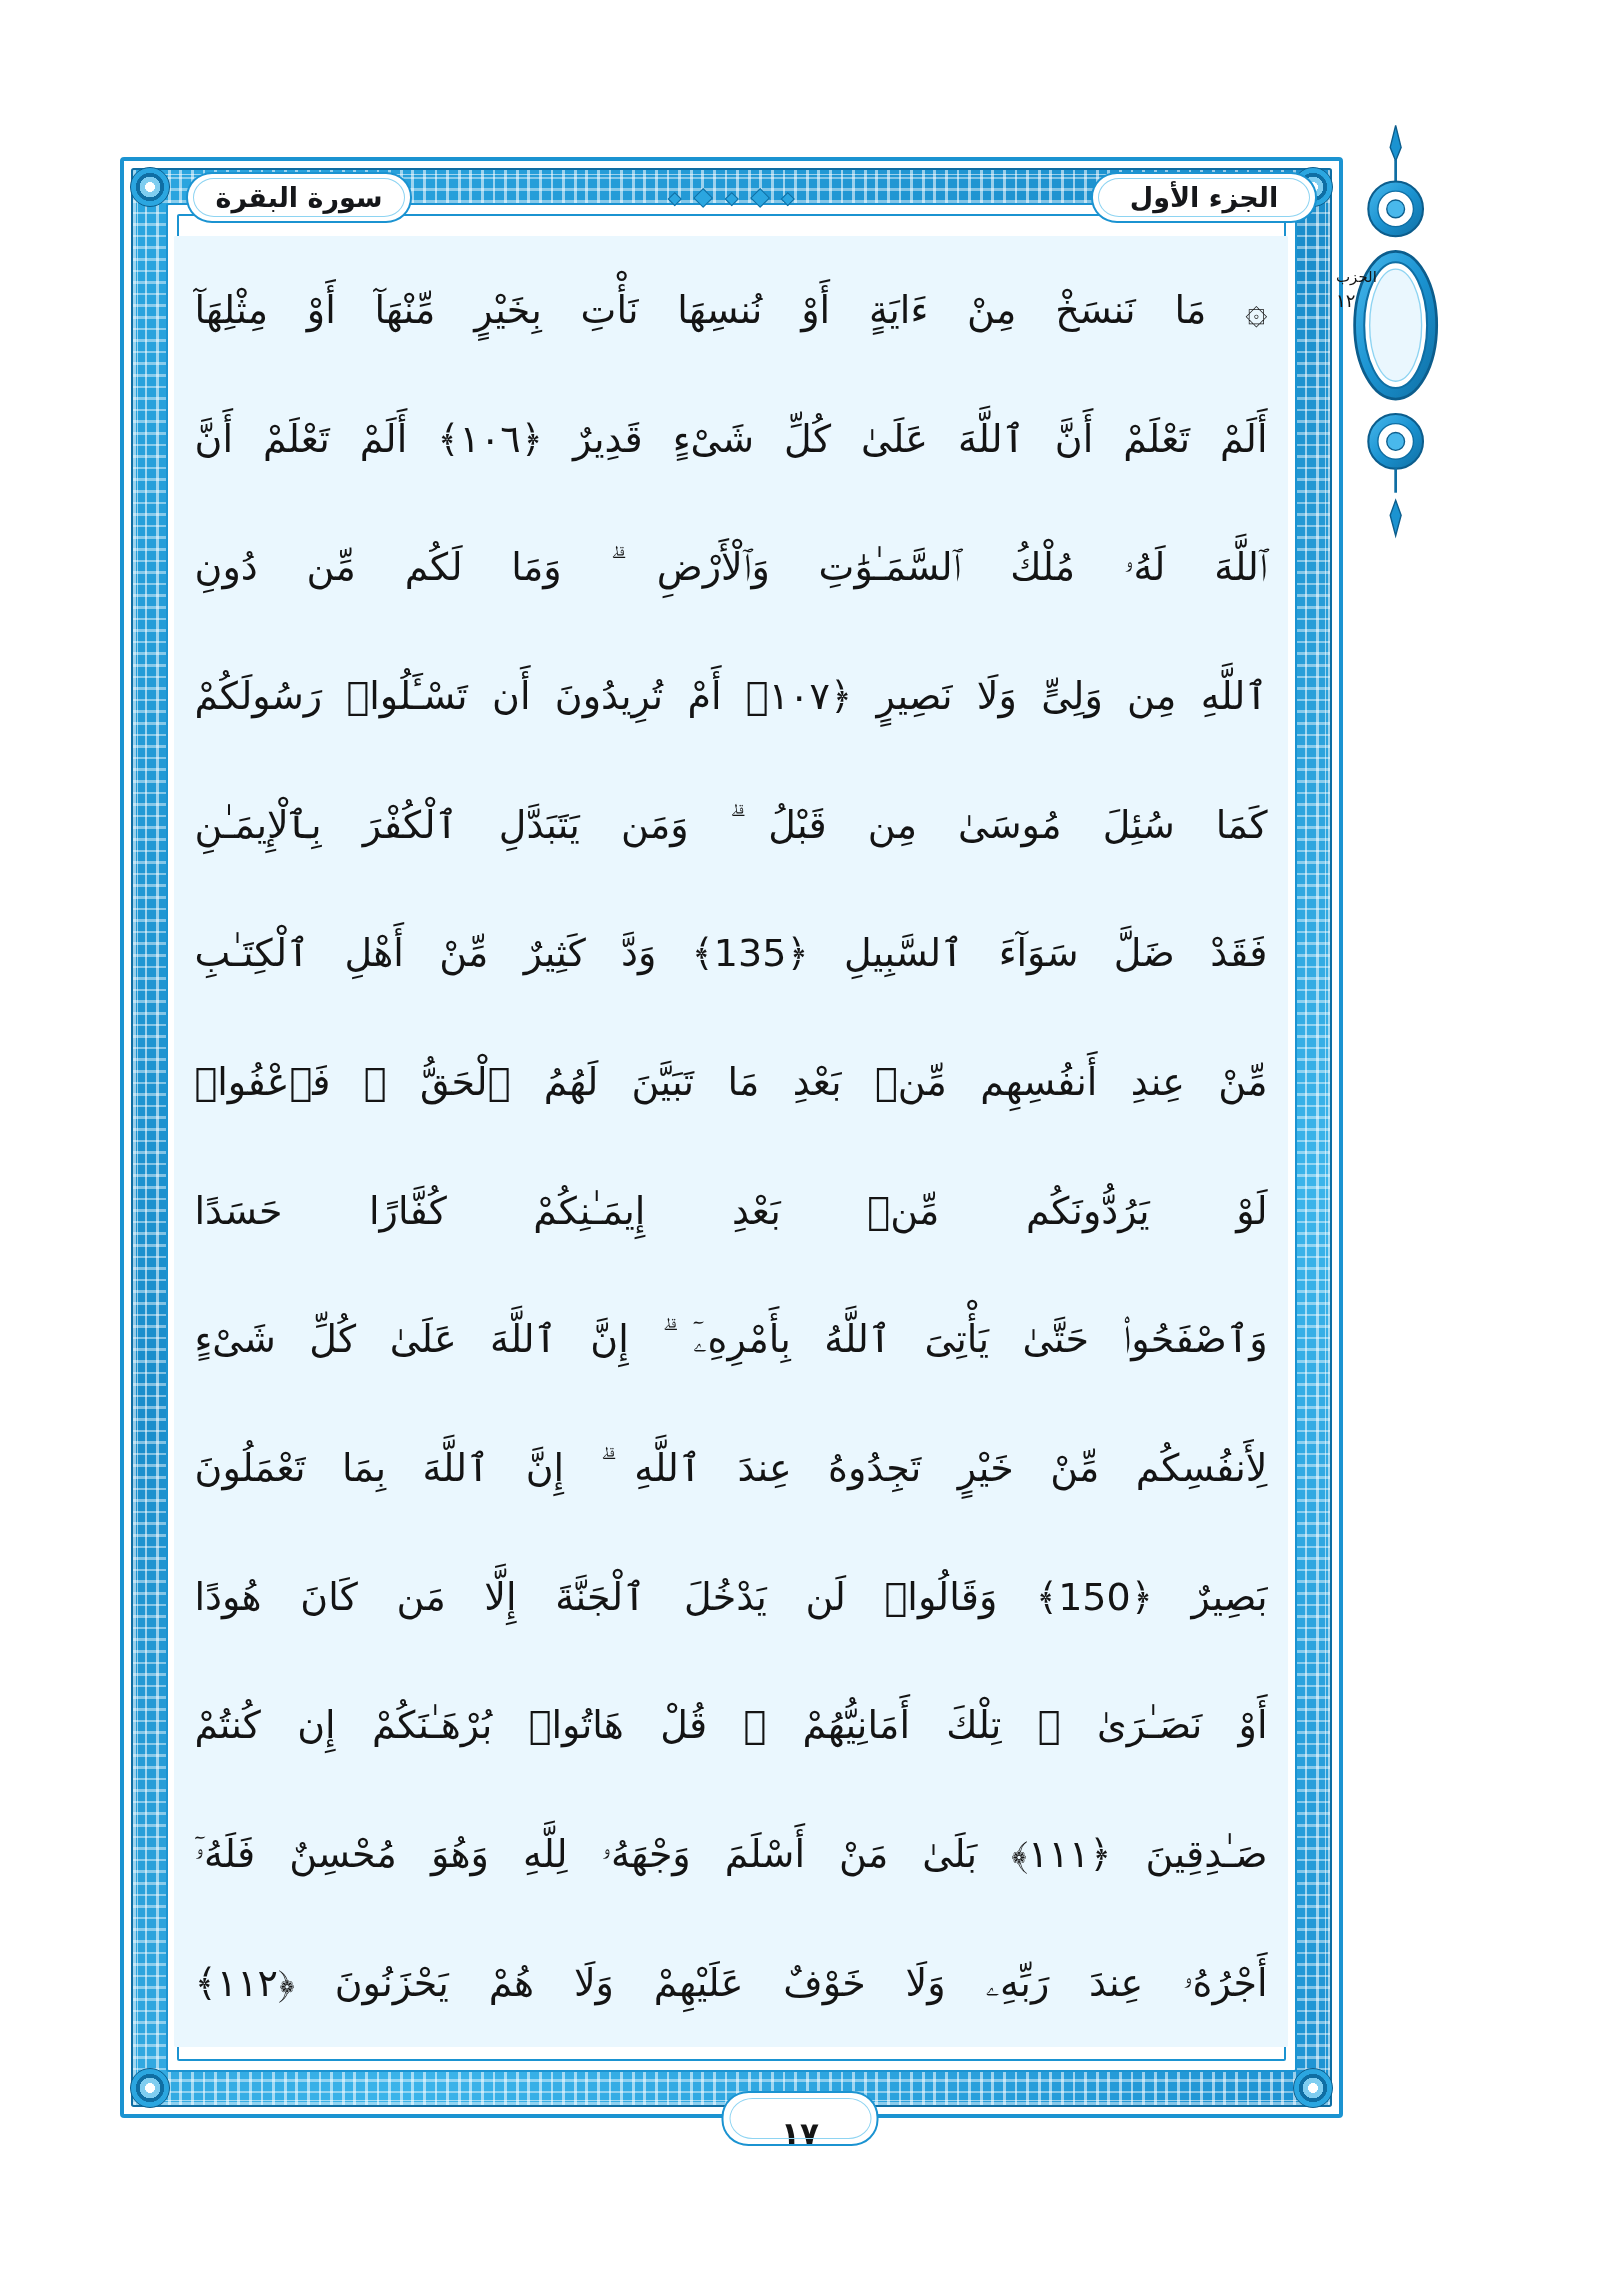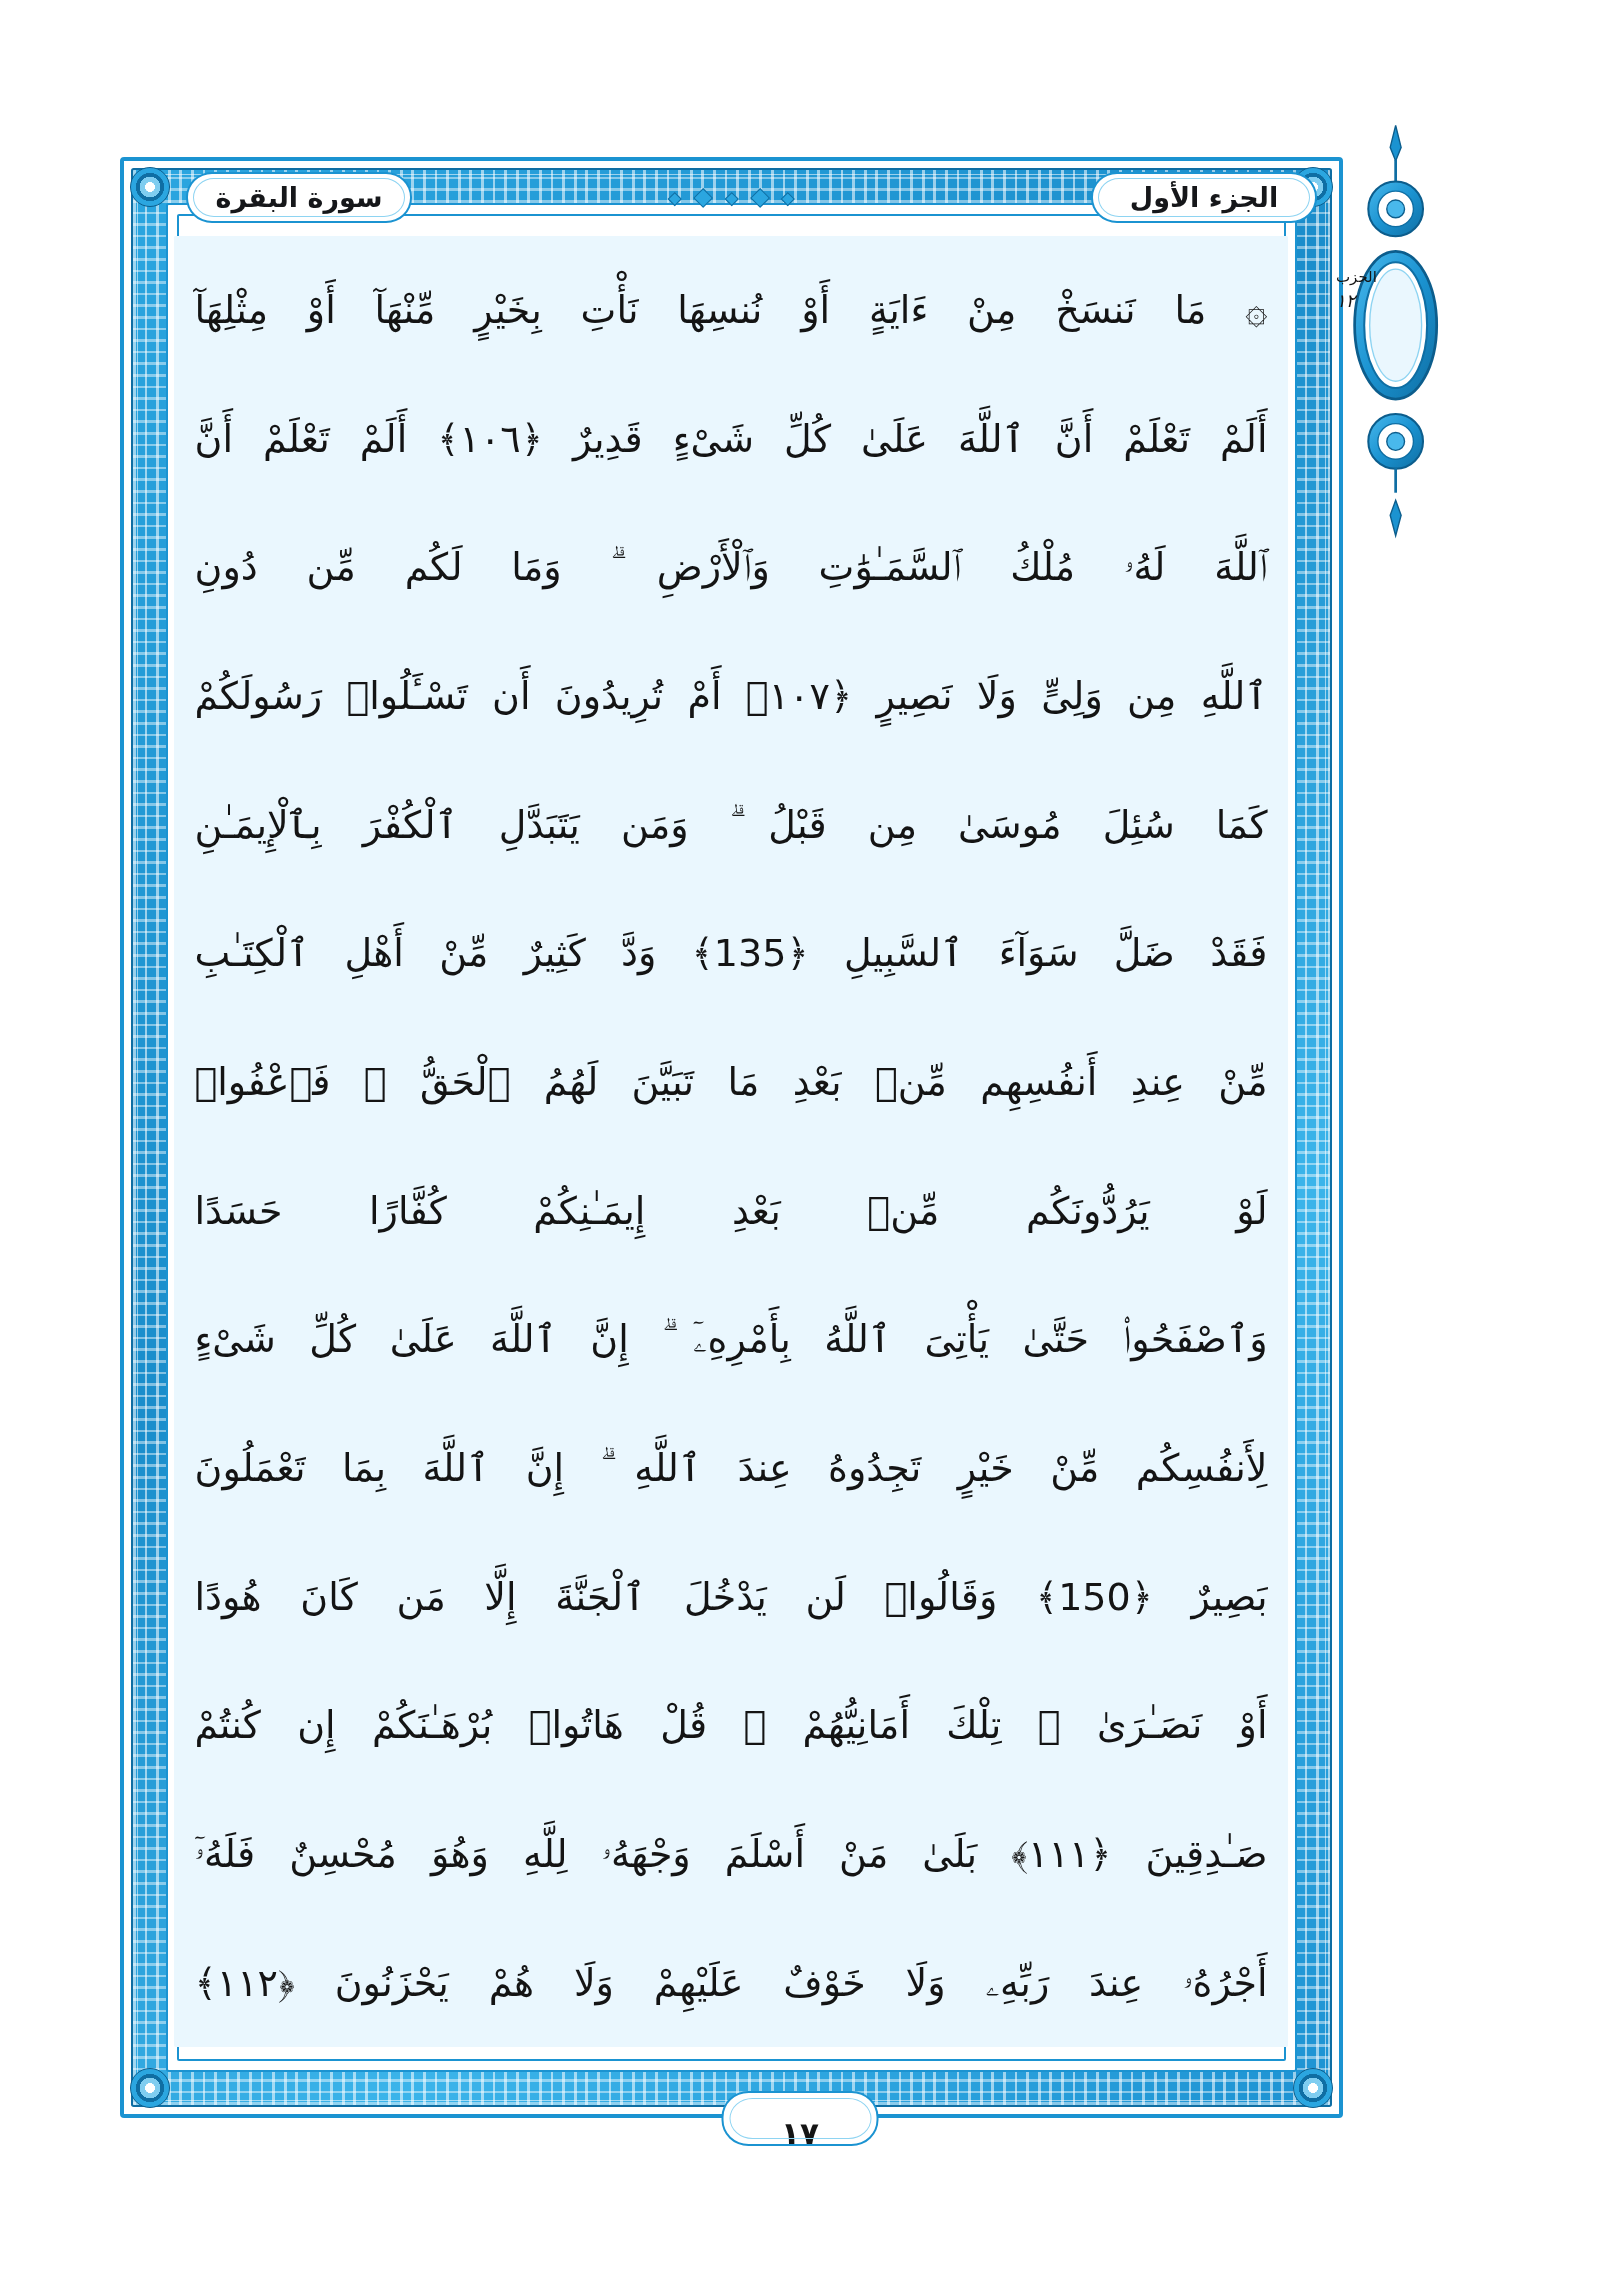--- a/index.html
+++ b/index.html
@@ -255,21 +255,21 @@
 
       <circle cx="87" cy="470" r="40" fill="url(#medGrad)" stroke="#0c5d8c" stroke-width="3"></circle>
       <circle cx="87" cy="470" r="26" fill="#ffffff" stroke="#0f6ea3" stroke-width="2"></circle>
       <circle cx="87" cy="470" r="13" fill="#49b8ec" stroke="#0c5d8c" stroke-width="2"></circle>
       <line x1="87" y1="508" x2="87" y2="545" stroke="#0f6ea3" stroke-width="4"></line>
 
       <path d="M87 608 L95 578 L87 556 L79 578 Z" fill="#1b93d1" stroke="#0c5d8c" stroke-width="2"></path>
     </svg>
     <div style="position:absolute; left:0; top:148px; width:120px; text-align:left; direction:rtl;">
       <div style="font-size:15px; color:#151515;">الحزب</div>
-      <div style="font-size:18px; color:#151515; margin-top:4.1px;font-style:italic;">١٢</div>
+      <div style="font-size:18px; color:#151515; margin-top:4.1px;">١٢</div>
     </div>
   </div>
 
   <div class="frame-outer">
     <div class="frame-band">
       <div class="corner-rosette cr-tl"></div>
       <div class="corner-rosette cr-tr"></div>
       <div class="corner-rosette cr-bl"></div>
       <div class="corner-rosette cr-br"></div>
     </div>

